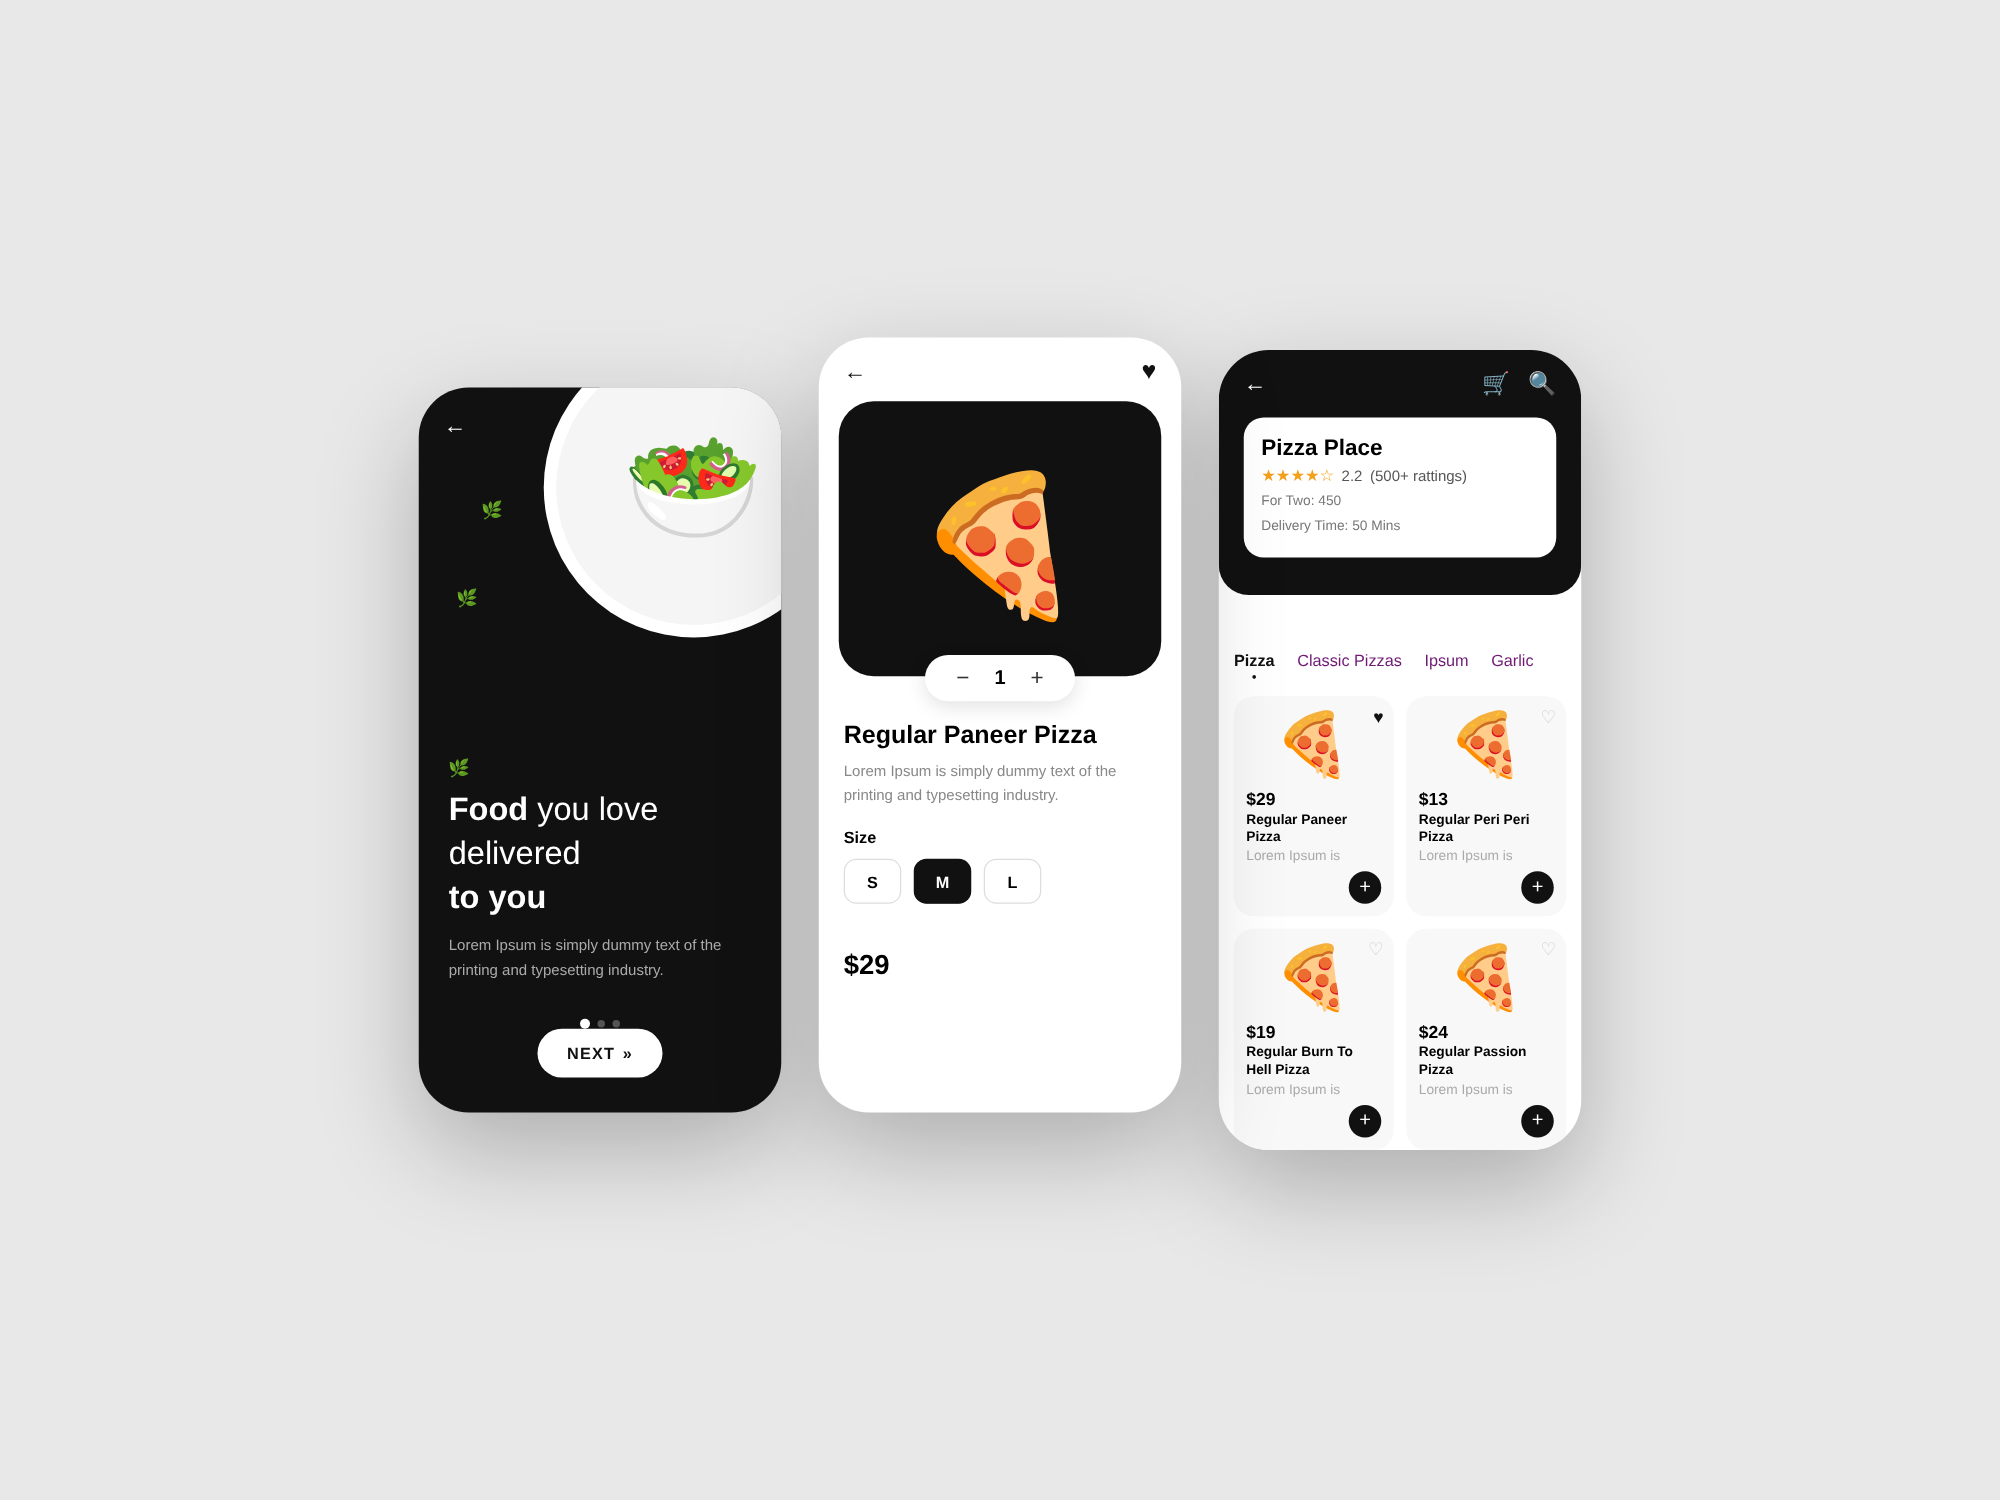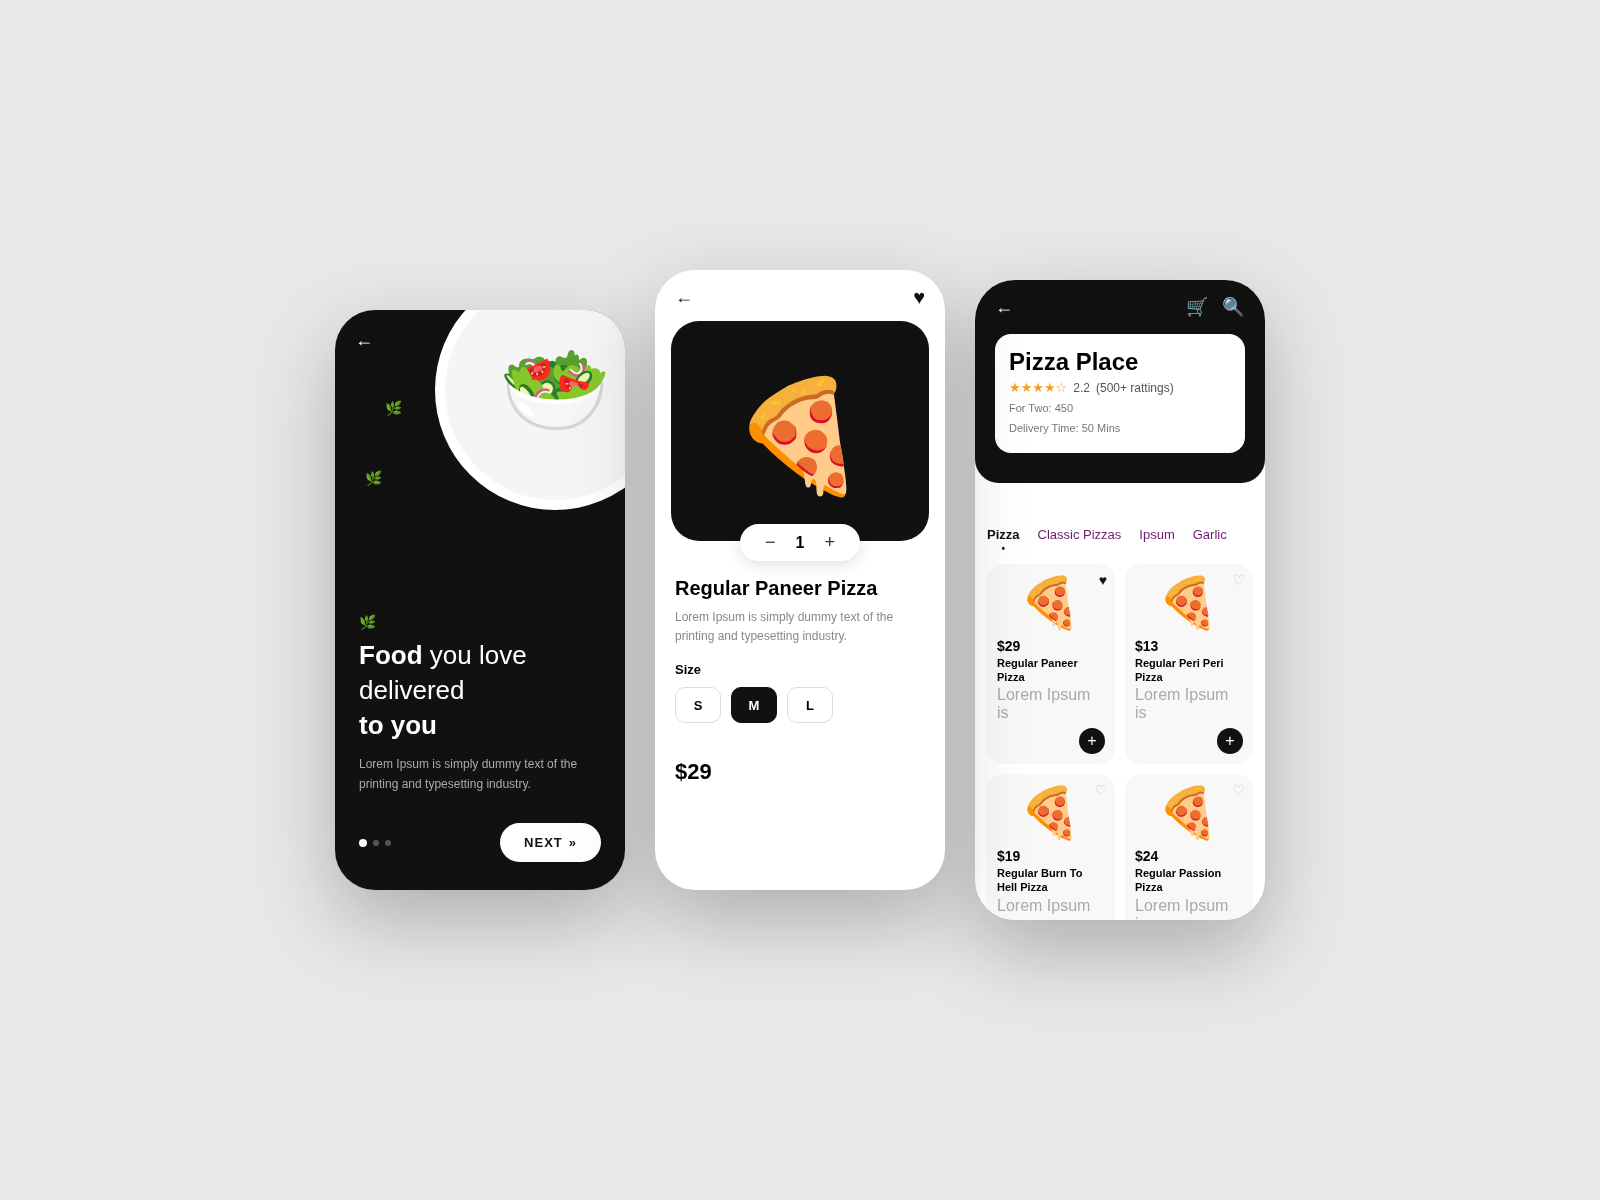--- a/index.html
+++ b/index.html
@@ -281,21 +281,21 @@
     .top-icons {
       display: flex;
       gap: 14px;
     }
     .restaurant-card {
       background: #fff;
       border-radius: 16px;
       padding: 14px;
     }
     .rest-name {
-      font-size: 24px;
+      font-size: 18px;
       font-weight: 700;
       margin-bottom: 4px;
     }
     .rest-rating {
       display: flex;
       align-items: center;
       gap: 6px;
       font-size: 12px;
       color: #555;
       margin-bottom: 4px;
@@ -375,21 +375,21 @@
       font-size: 14px;
       font-weight: 700;
     }
     .item-name {
       font-size: 11px;
       font-weight: 600;
       line-height: 1.3;
       margin: 2px 0;
     }
     .item-desc {
-      font-size: 16px;
+      font-size: 11px;
       color: #aaa;
       margin-bottom: 6px;
     }
     .item-add-row {
       display: flex;
       justify-content: flex-end;
     }
     .item-add-btn {
       background: #111;
       color: #fff;
@@ -440,21 +440,21 @@
     </div>
 
     <div class="content-area" style="flex:1; display:flex; flex-direction:column; justify-content:flex-end; padding: 0 24px 28px;">
       <span class="leaf" style="position: relative; display:inline; font-size:14px; color:#4caf50; margin-bottom:8px;">🌿</span>
       <p class="hero-text" style="color:#fff; font-size:26px; font-weight:400; line-height:1.35; margin-bottom:12px;">
         <strong>Food</strong>
         <span>you love delivered </span><br>
         <strong>to you</strong>
       </p>
       <p style="color:#aaa; font-size:12px; line-height:1.65; margin-bottom:28px;">Lorem Ipsum is simply dummy text of the printing and typesetting industry.</p>
-      <div class="bottom-row" style="display:flex; justify-content:space-between; align-items:center;">
+      <div class="bottom-row" style="display:flex; justify-content:space-between; align-items:center;flex-direction:column;">
         <div class="dots-indicator">
           <div class="dot active"></div>
           <div class="dot"></div>
           <div class="dot"></div>
         </div>
         <button class="next-btn">
           <span>NEXT</span>
           <span>»</span>
         </button>
       </div>

